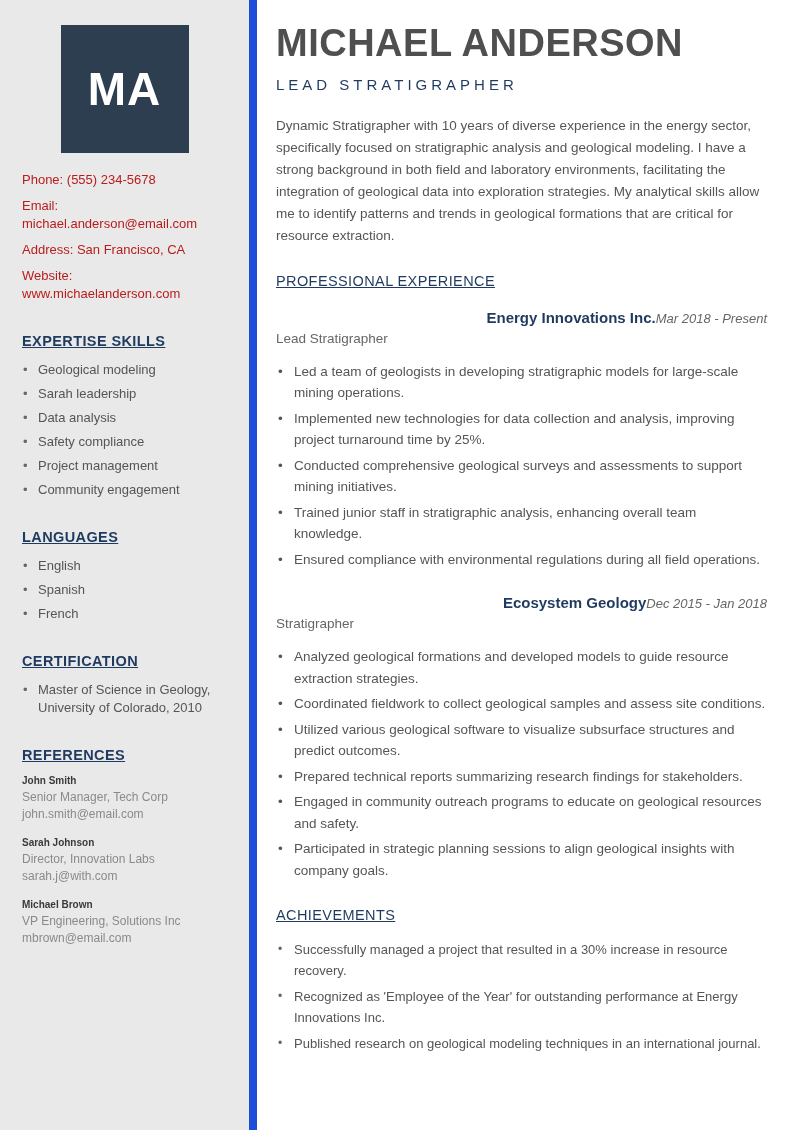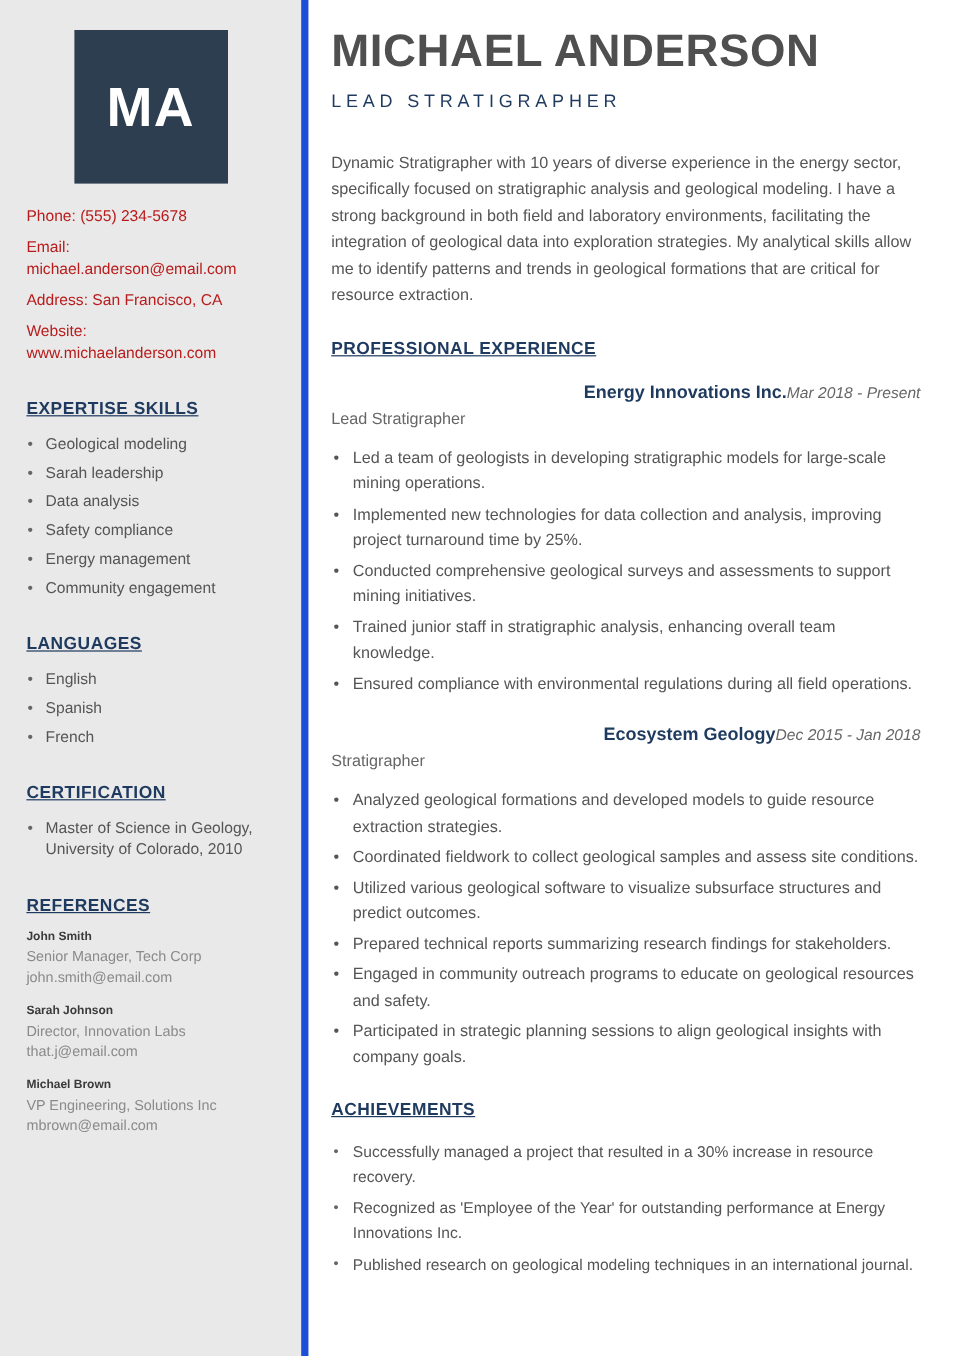--- a/index.html
+++ b/index.html
@@ -9,21 +9,21 @@
     font-family: "Liberation Sans", sans-serif;
     color: #555;
     overflow: hidden;
   }
   .page { display: flex; width: 800px; height: 1130px; background: #ffffff; }
 
   
   .sidebar {
     width: 257px; min-width: 257px; height: 1130px;
     background: #e9e9e9;
-    border-right: 6px solid #1d4ed8;
+    border-right: 8px solid #1d4ed8;
     padding: 25px 22px 20px 22px;
   }
   .avatar {
     width: 128px; height: 128px;
     background: #2c3e50;
     margin: 0 auto 18px auto;
     display: flex; align-items: center; justify-content: center;
   }
   .avatar span {
     color: #ffffff; font-size: 46px; font-weight: bold; letter-spacing: 1px;
@@ -54,24 +54,24 @@
   .main { flex: 1; padding: 24px 33px 0 19px; }
   .name {
     font-size: 38px; font-weight: bold; color: #4f4f4f;
     letter-spacing: 0.5px; line-height: 1.05;
   }
   .job-title {
     font-size: 15px; color: #1f3a5f; letter-spacing: 4px;
     font-weight: 500; margin-top: 12px;
   }
   .summary {
-    margin-top: 32px; font-size: 13.5px; line-height: 22px; color: #555;
+    margin-top: 22px; font-size: 13.5px; line-height: 22px; color: #555;
   }
   .section-heading {
-    font-size: 14.5px; font-weight: bold; color: #1f3a5f;
+    font-size: 14.5px; font-weight: normal; color: #1f3a5f;
     text-decoration: underline; letter-spacing: 0.4px;
     margin-top: 26px; margin-bottom: 16px;
   }
   .job { margin-bottom: 24px; }
   .job-head { display: flex; justify-content: flex-end; align-items: baseline; margin-top: 20px; }
   .company { font-size: 15px; font-weight: bold; color: #1f3a5f; }
   .dates { font-size: 13px; font-style: italic; color: #666; }
   .role { font-size: 13.5px; color: #666; margin-top: 5px; }
   ul.bullets { list-style: none; margin-top: 15px; }
   ul.bullets li {
@@ -108,21 +108,21 @@
       <div class="contact-line">Address: San Francisco, CA</div>
       <div class="contact-line">Website: www.michaelanderson.com</div>
     </div>
 
     <h2 class="side-heading">EXPERTISE SKILLS</h2>
     <ul class="side-list">
       <li>Geological modeling</li>
       <li>Sarah leadership</li>
       <li>Data analysis</li>
       <li>Safety compliance</li>
-      <li>Energy management</li>
+      <li>Project management</li>
       <li>Community engagement</li>
     </ul>
 
     <h2 class="side-heading">LANGUAGES</h2>
     <ul class="side-list">
       <li>English</li>
       <li>Spanish</li>
       <li>French</li>
     </ul>
 
@@ -133,21 +133,21 @@
 
     <h2 class="side-heading">REFERENCES</h2>
     <div class="ref-block">
       <div class="ref-name">John Smith</div>
       <div class="ref-role">Senior Manager, Tech Corp</div>
       <div class="ref-email">john.smith@email.com</div>
     </div>
     <div class="ref-block">
       <div class="ref-name">Sarah Johnson</div>
       <div class="ref-role">Director, Innovation Labs</div>
-      <div class="ref-email">that.j@email.com</div>
+      <div class="ref-email">sarah.j@with.com</div>
     </div>
     <div class="ref-block">
       <div class="ref-name">Michael Brown</div>
       <div class="ref-role">VP Engineering, Solutions Inc</div>
       <div class="ref-email">mbrown@email.com</div>
     </div>
   </aside>
 
   <main class="main">
     <h1 class="name">MICHAEL ANDERSON</h1>

